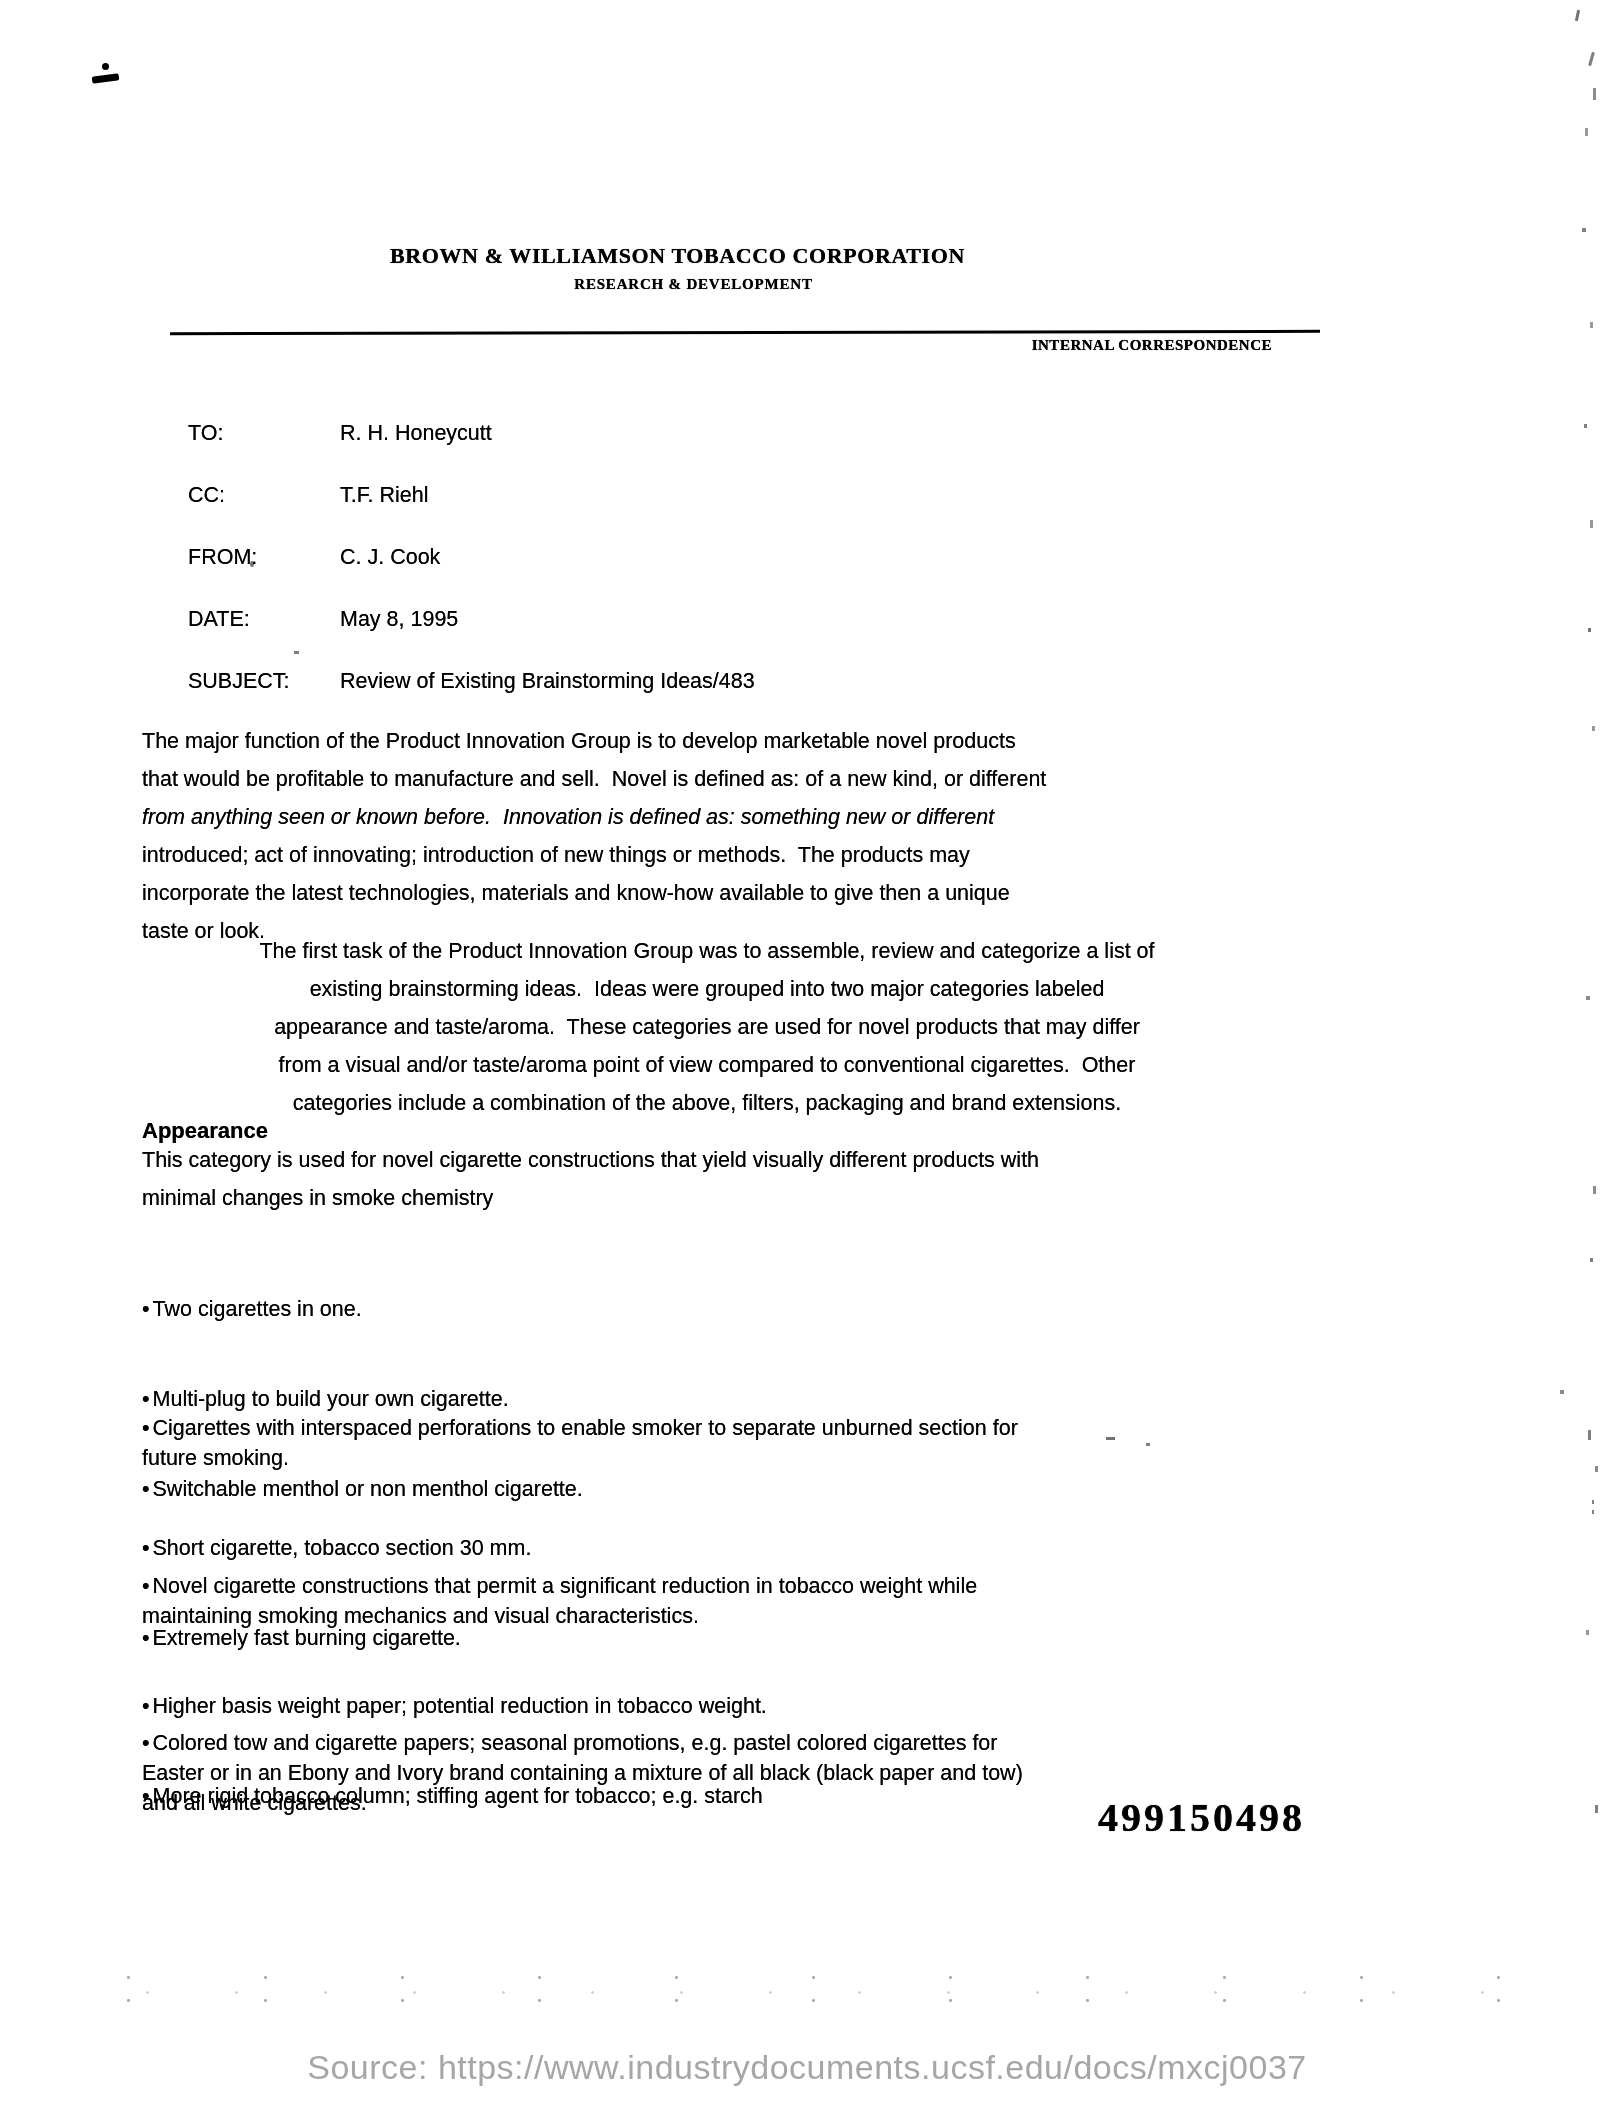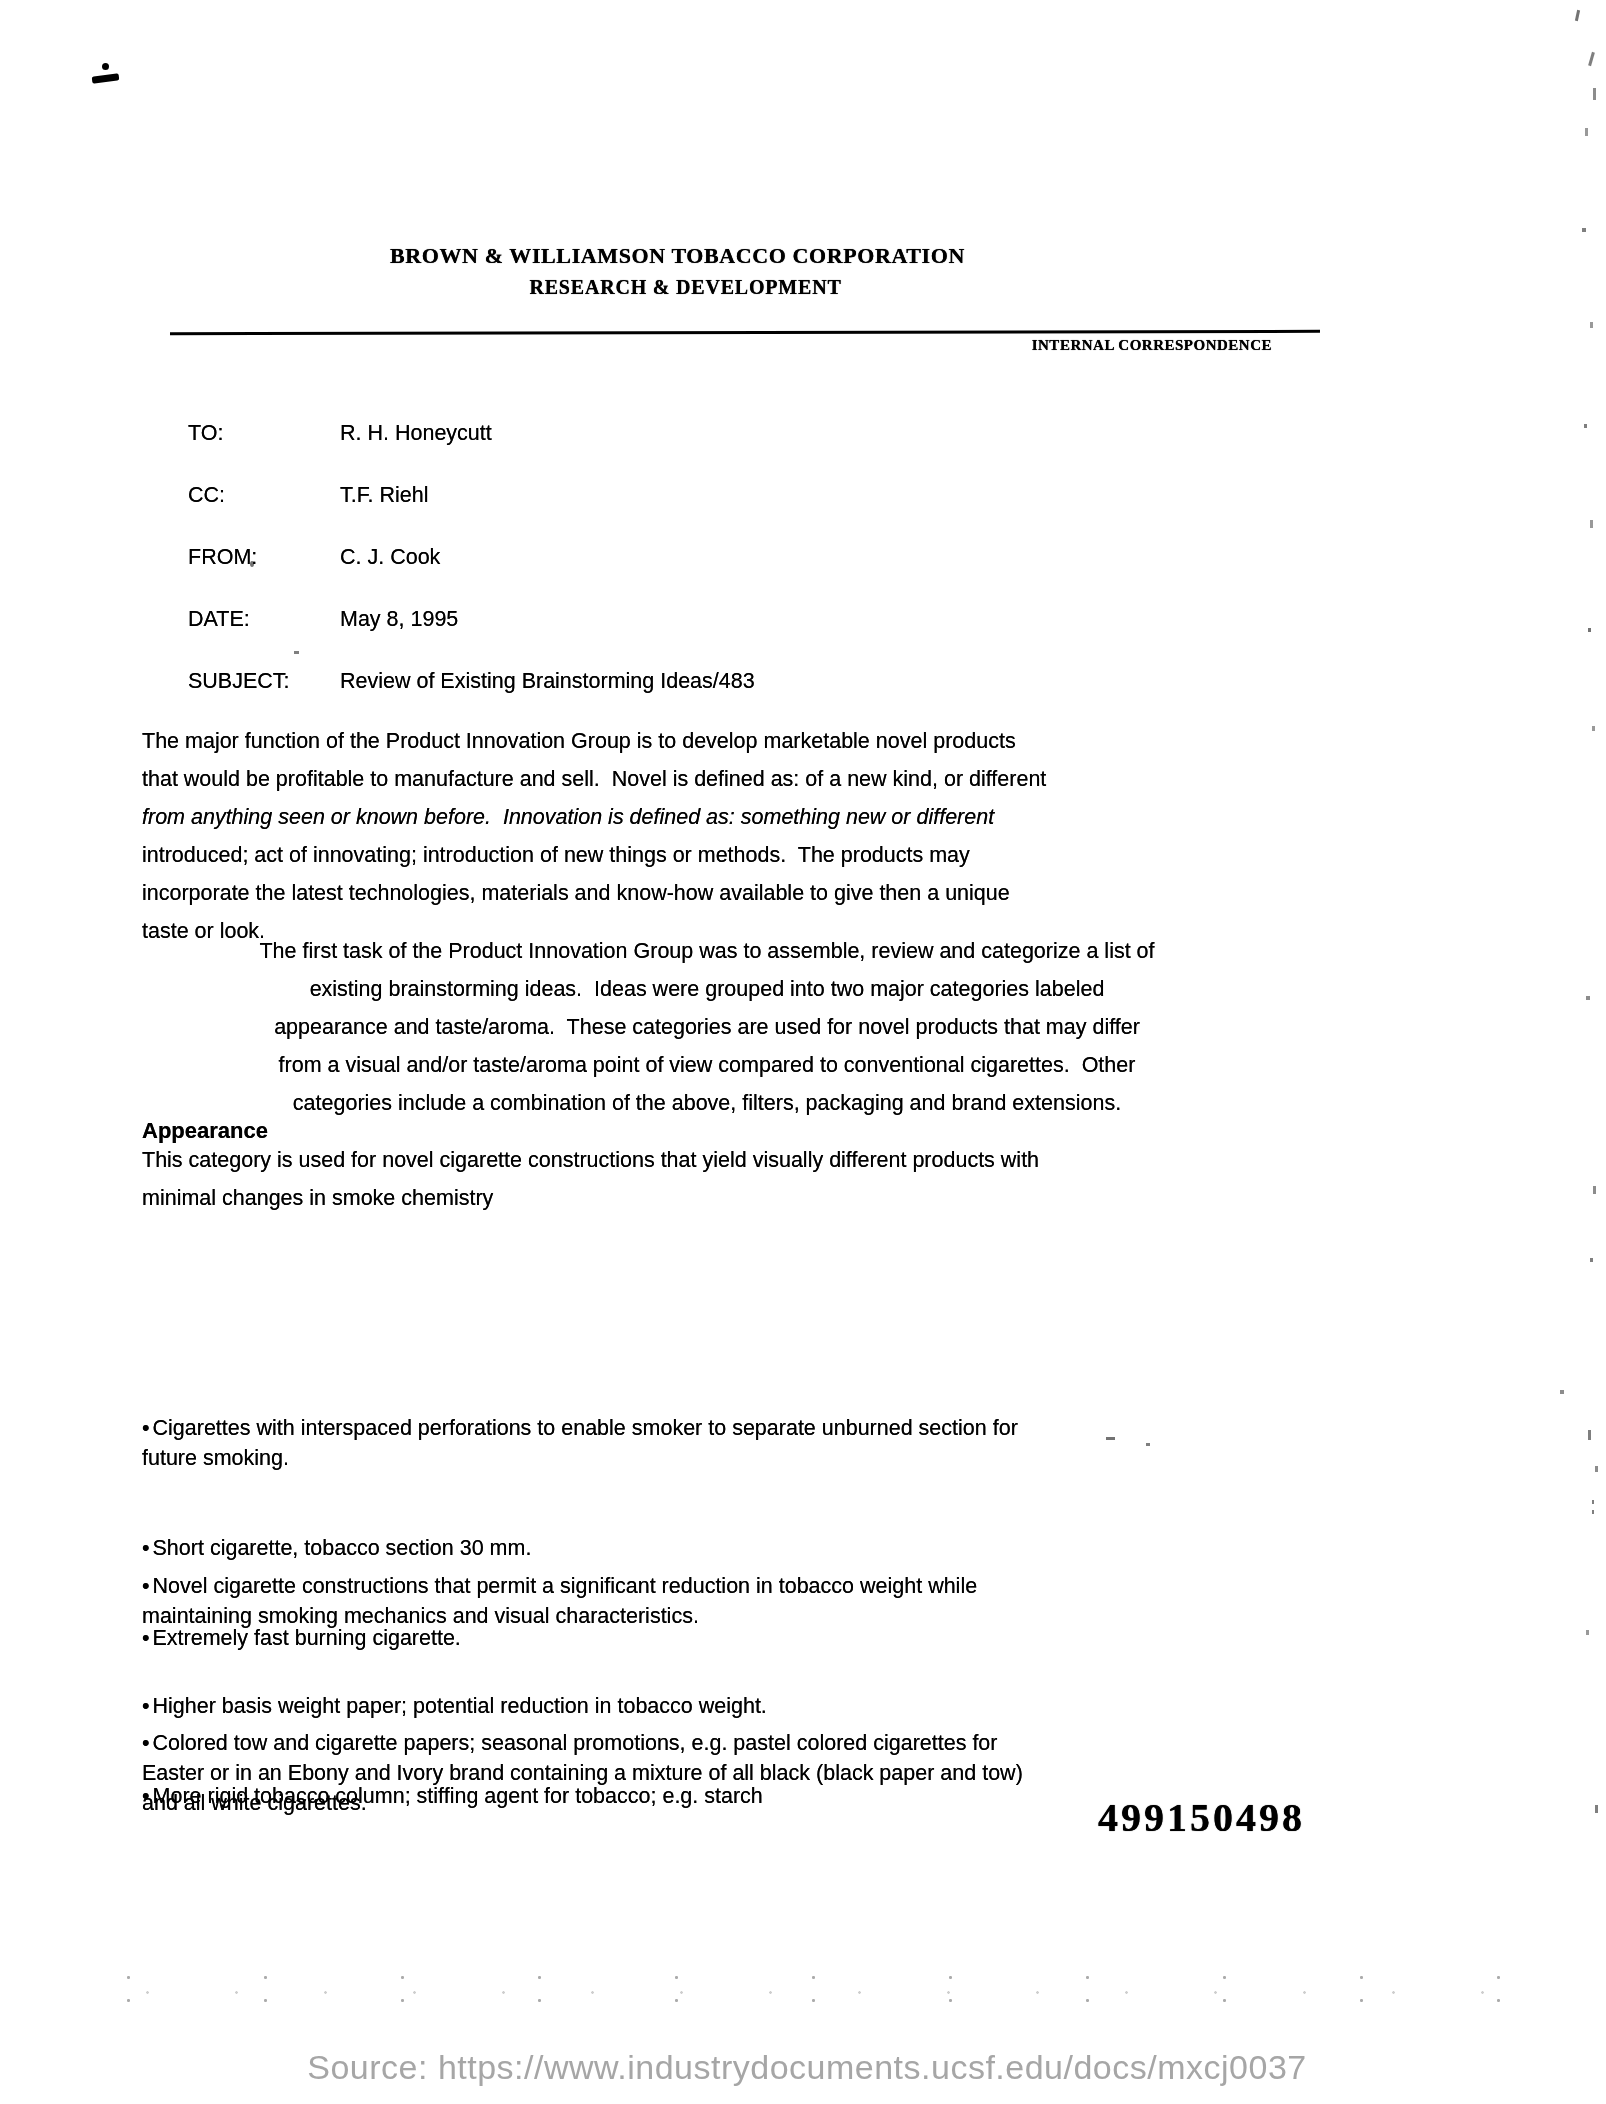--- a/index.html
+++ b/index.html
@@ -14,22 +14,22 @@
   .logo-text {
     font-family:"Liberation Serif", serif; font-weight:700; font-size:27px;
     letter-spacing:1px; margin-top:-3px; text-shadow:0 0 0.6px #000;
   }
   .company {
     position:absolute; top:243px; left:0; width:1355px; text-align:center;
     font-family:"Liberation Serif", serif; font-weight:700; font-size:22px;
     letter-spacing:0.6px; text-shadow:0 0 0.7px #000;
   }
   .division {
-    position:absolute; top:276px; left:8px; width:1355px; text-align:center;
-    font-family:"Liberation Serif", serif; font-weight:700; font-size:20px;
+    position:absolute; top:276px; left:16px; width:1355px; text-align:center;
+    font-family:"Liberation Serif", serif; font-weight:700; font-size:15px;
     letter-spacing:0.8px; text-shadow:0 0 0.7px #000;
   }
   .rule {
     position:absolute; top:331px; left:170px; width:1150px; height:3px;
     background:#000; transform:rotate(-0.12deg);
   }
   .banner {
     position:absolute; top:337px; left:0; width:1272px; text-align:right;
     font-family:"Liberation Serif", serif; font-weight:700; font-size:15px;
     letter-spacing:0.5px; text-shadow:0 0 0.7px #000;
@@ -119,20 +119,25 @@
   <p class="blk p2">The first task of the Product Innovation Group was to assemble, review and categorize a list of
 existing brainstorming ideas.  Ideas were grouped into two major categories labeled
 appearance and taste/aroma.  These categories are used for novel products that may differ
 from a visual and/or taste/aroma point of view compared to conventional cigarettes.  Other
 categories include a combination of the above, filters, packaging and brand extensions.</p>
 
   <div class="blk app-head">Appearance</div>
   <p class="blk app-intro">This category is used for novel cigarette constructions that yield visually different products with
 minimal changes in smoke chemistry</p>
 
+  <ul class="blk g1">
+    <li>Two cigarettes in one.</li>
+    <li>Multi-plug to build your own cigarette.</li>
+    <li>Switchable menthol or non menthol cigarette.</li>
+  </ul>
 
   <ul class="blk g2">
     <li>Cigarettes with interspaced perforations to enable smoker to separate unburned section for
 future smoking.</li>
     <li>Short cigarette, tobacco section 30 mm.</li>
     <li>Extremely fast burning cigarette.</li>
   </ul>
 
   <ul class="blk g3">
     <li>Novel cigarette constructions that permit a significant reduction in tobacco weight while

